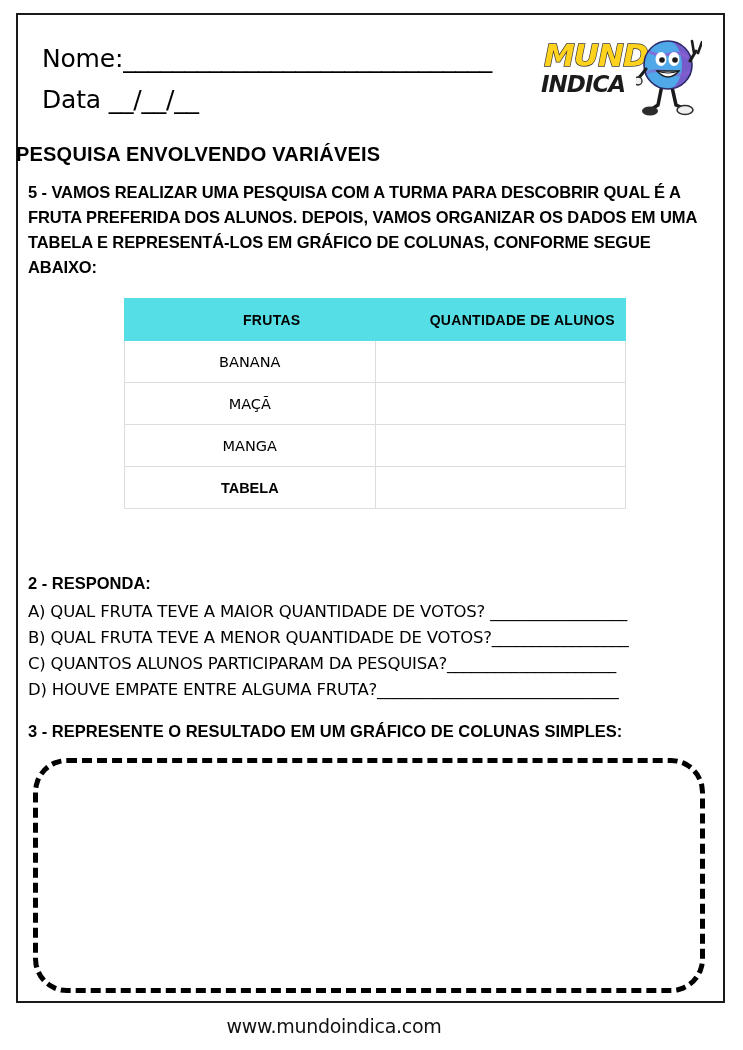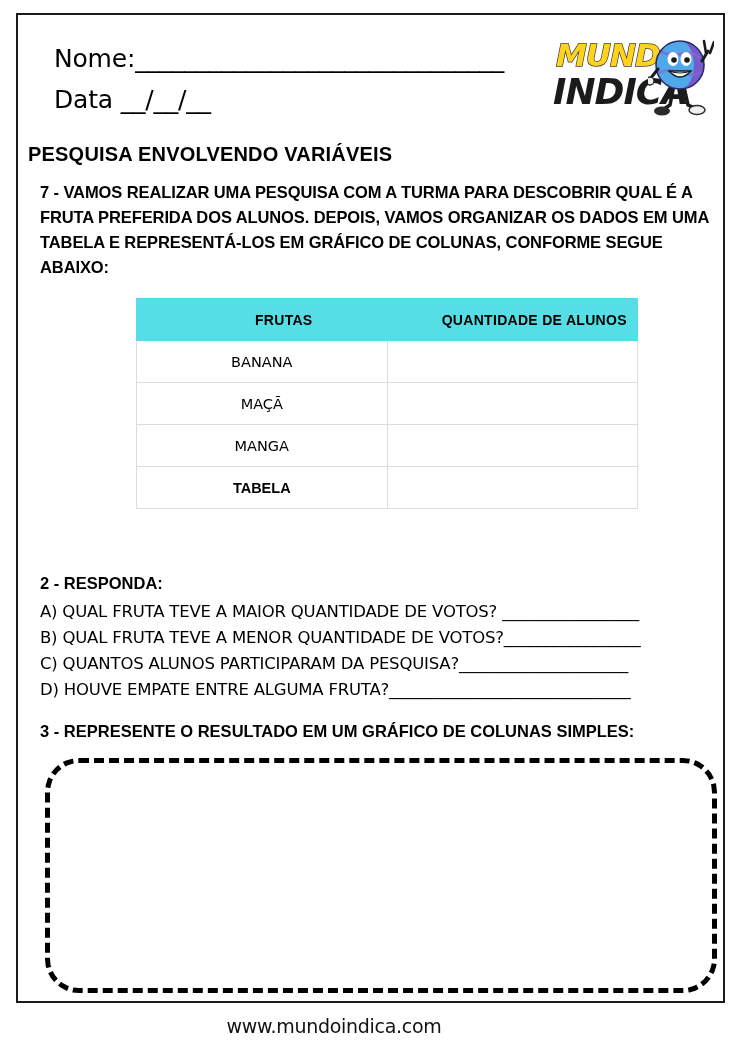--- a/index.html
+++ b/index.html
@@ -28,21 +28,20 @@
   }
 
   .page-inner {
     position: absolute;
     left: 16px;
     top: 13px;
     width: 709px;
     height: 990px;
     box-sizing: border-box;
     padding: 0;
-    margin-left: 12px;
   }
 
   
   .name-row {
     position: absolute;
     left: 26px;
     top: 31px;
     width: 520px;
     font-size: 25px;
     font-weight: 400;
@@ -80,21 +79,21 @@
     color: #FFD21E;
     letter-spacing: -1px;
     font-family: "DejaVu Sans", sans-serif;
     -webkit-text-stroke: 1.4px #3a3a3a;
     paint-order: stroke fill;
   }
   .logo-indica {
     position: absolute;
     left: 3px;
     top: 38px;
-    font-size: 36px;
+    font-size: 23px;
     font-weight: bold;
     font-style: italic;
     color: #1b1b1b;
     letter-spacing: -1px;
     font-family: "DejaVu Sans", sans-serif;
   }
   .logo-mascot {
     position: absolute;
     left: 98px;
     top: 2px;
@@ -259,21 +258,21 @@
 
       <path d="M10 34 L2 44" stroke="#1b1b1b" stroke-width="3" fill="none" stroke-linecap="round"></path>
       <circle cx="2" cy="46" r="4" fill="#f0f0f0" stroke="#2b2b2b" stroke-width="1.4"></circle>
       <path d="M54 26 L60 16" stroke="#1b1b1b" stroke-width="3" fill="none" stroke-linecap="round"></path>
       <path d="M58 18 L56 6 M62 18 L66 7" stroke="#1b1b1b" stroke-width="2.6" fill="none" stroke-linecap="round"></path>
     </svg>
   </div>
 
   <div class="worksheet-title">PESQUISA ENVOLVENDO VARIÁVEIS</div>
 
-  <div class="instructions">7 - VAMOS REALIZAR UMA PESQUISA COM A TURMA PARA DESCOBRIR QUAL É A FRUTA PREFERIDA DOS ALUNOS. DEPOIS, VAMOS ORGANIZAR OS DADOS EM UMA TABELA E REPRESENTÁ-LOS EM GRÁFICO DE COLUNAS, CONFORME SEGUE ABAIXO:</div>
+  <div class="instructions">5 - VAMOS REALIZAR UMA PESQUISA COM A TURMA PARA DESCOBRIR QUAL É A FRUTA PREFERIDA DOS ALUNOS. DEPOIS, VAMOS ORGANIZAR OS DADOS EM UMA TABELA E REPRESENTÁ-LOS EM GRÁFICO DE COLUNAS, CONFORME SEGUE ABAIXO:</div>
 
   <table class="fruit-table">
     <thead>
       <tr>
         <th>FRUTAS</th>
         <th>QUANTIDADE DE ALUNOS</th>
       </tr>
     </thead>
     <tbody>
       <tr>

